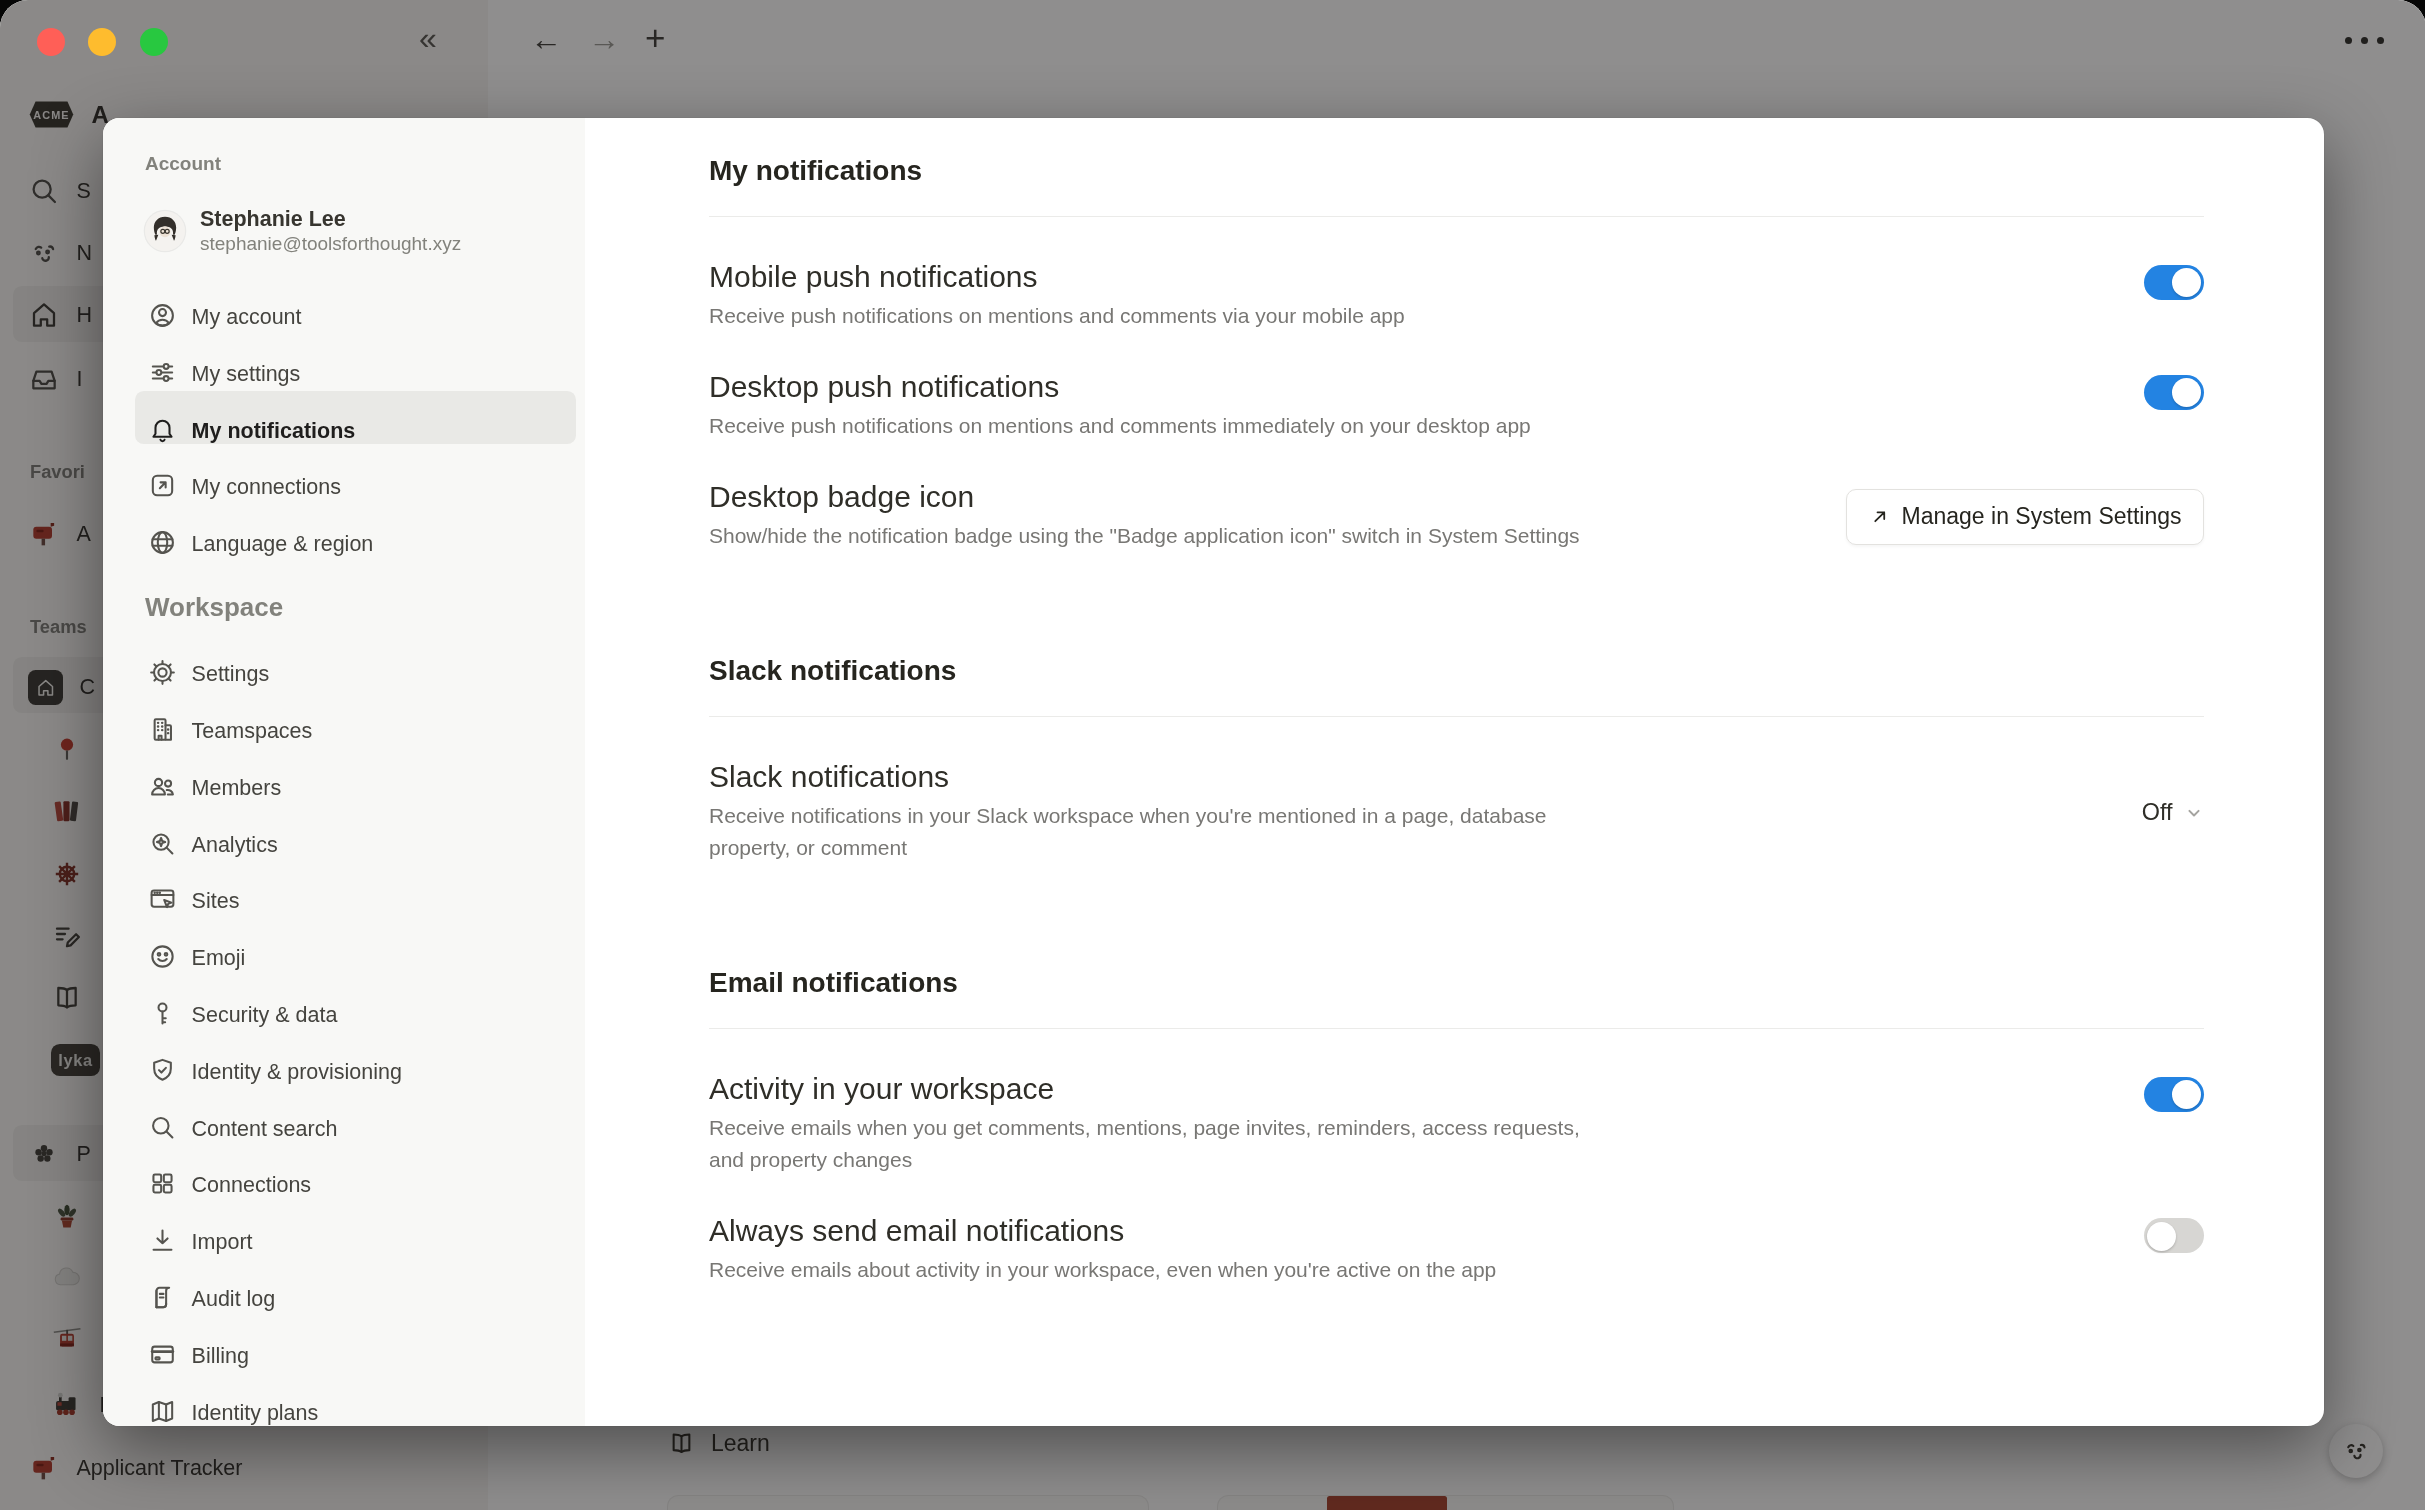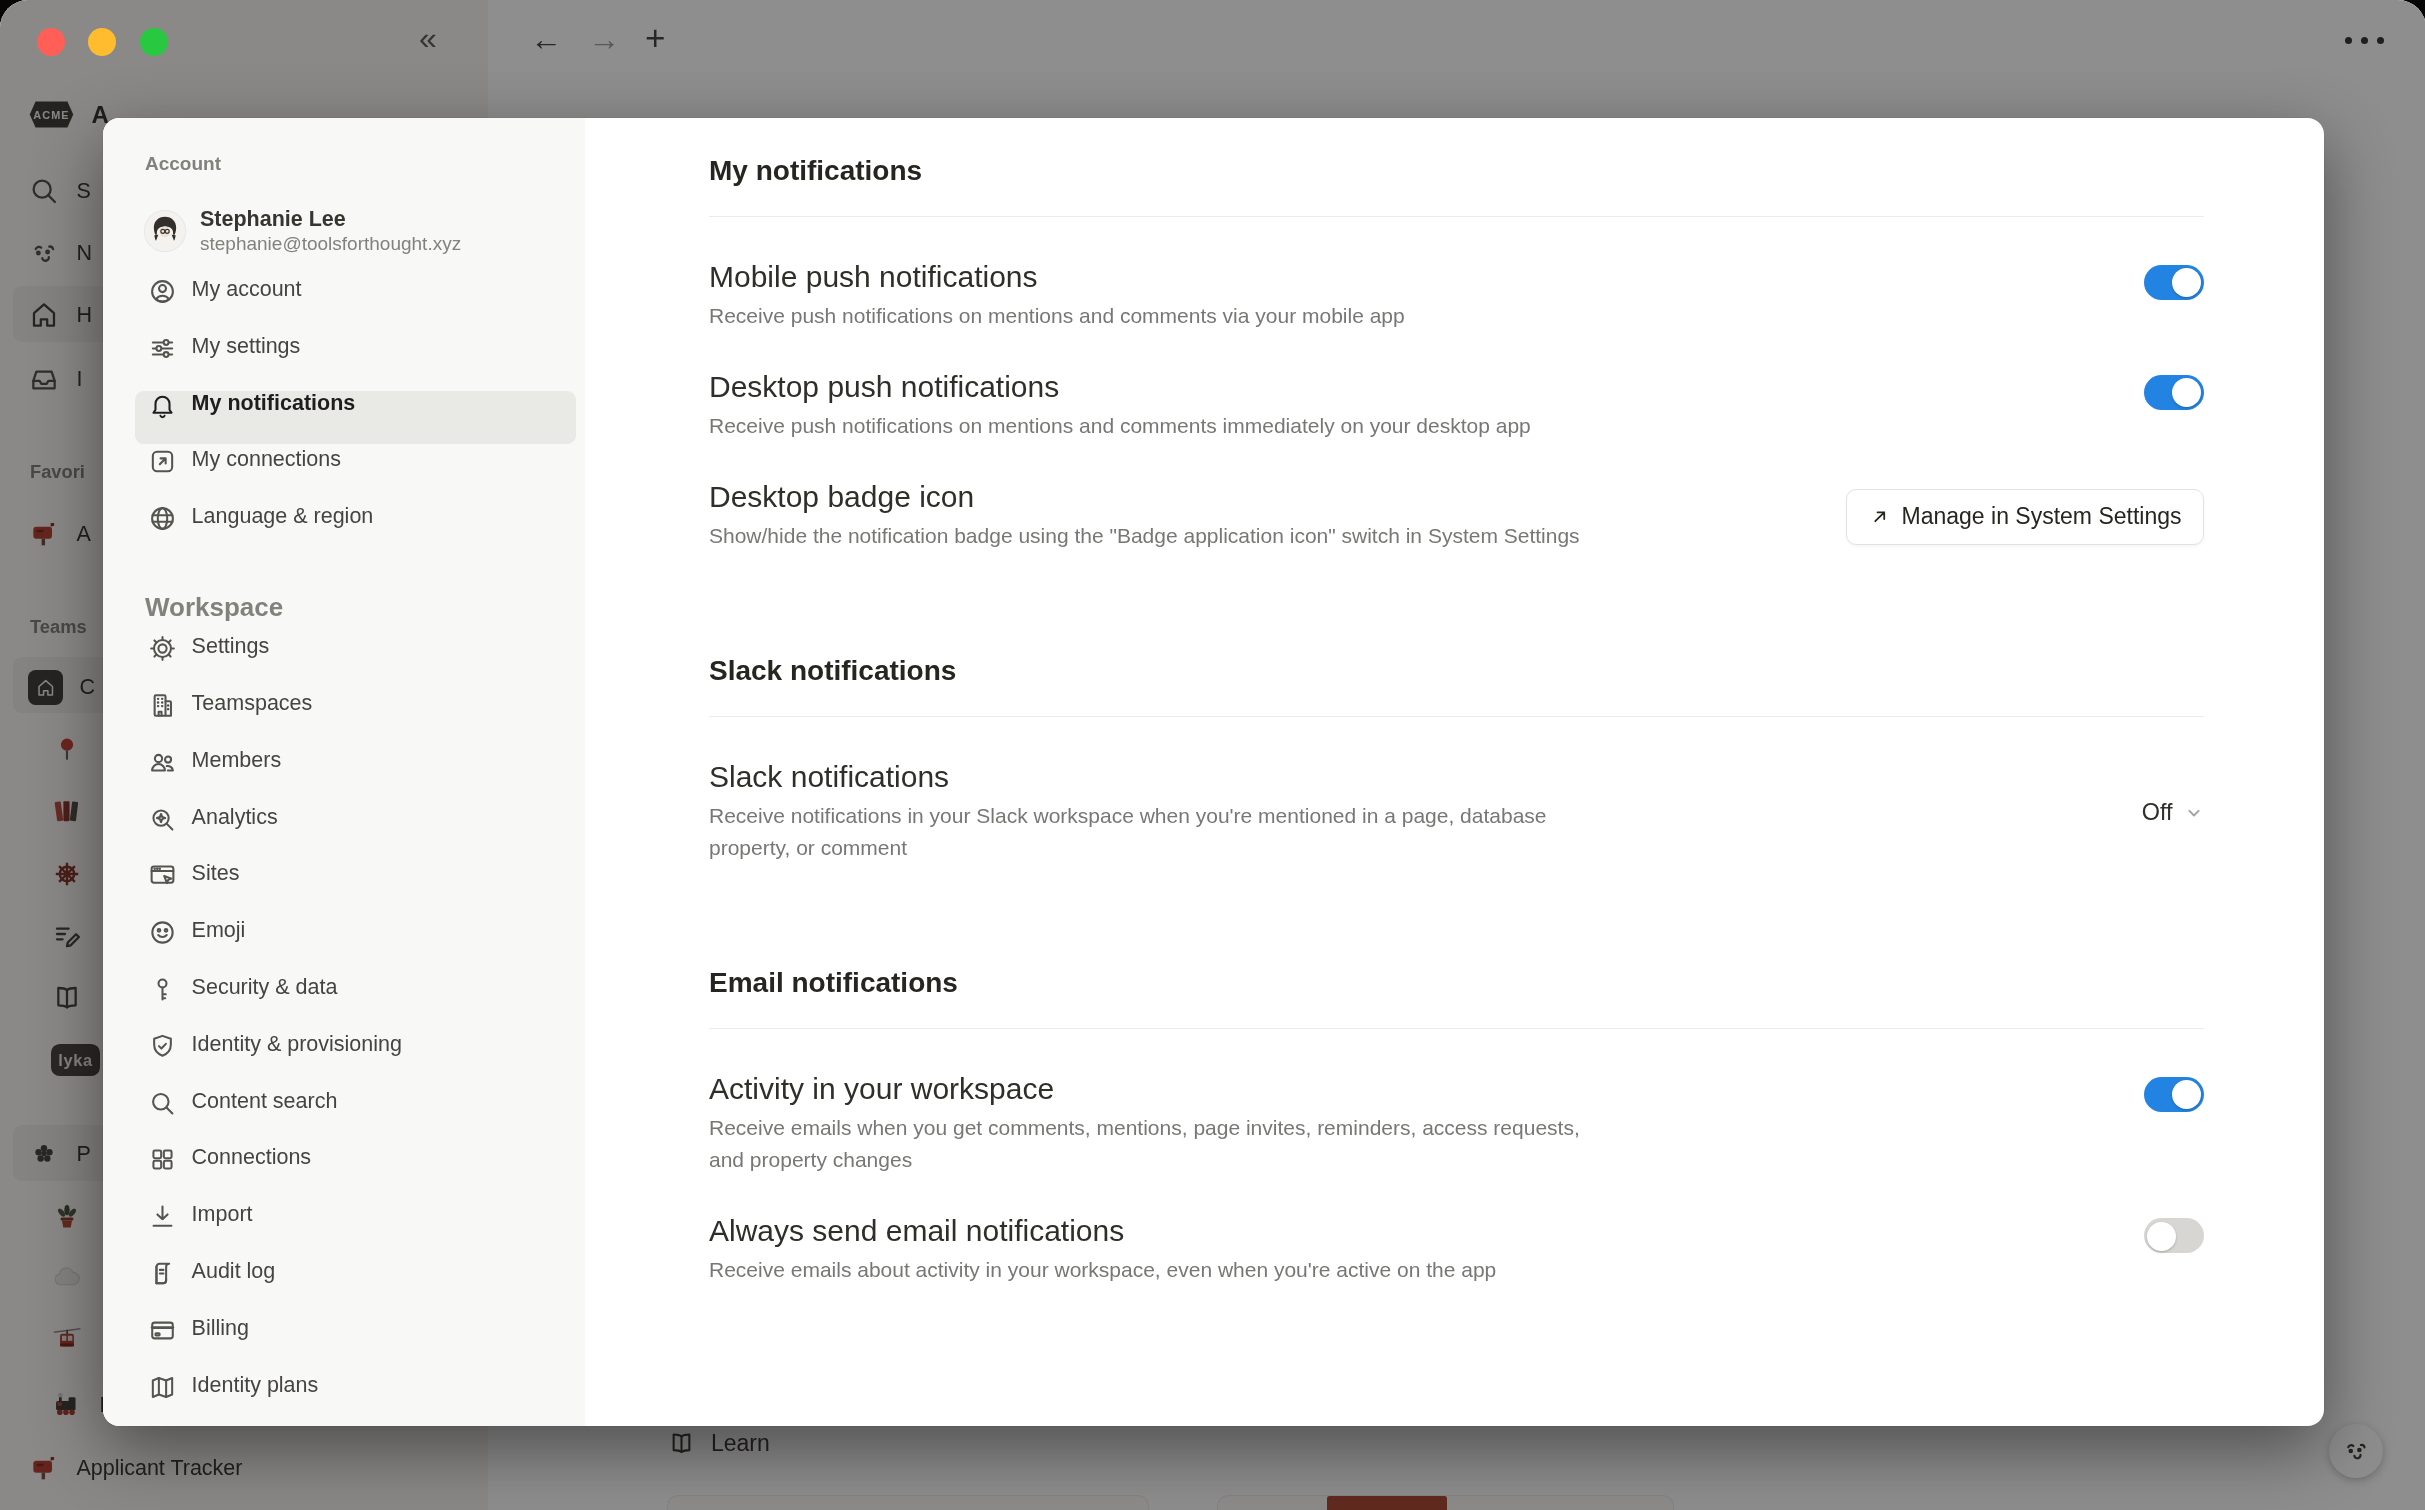--- a/index.html
+++ b/index.html
@@ -51,21 +51,21 @@
     border-radius:16.4px;box-shadow:0 0 0 0.6px rgba(0,0,0,.06),0 23px 69px rgba(0,0,0,.45);
     display:flex;overflow:hidden;z-index:40;margin-top:16px;}
   .mside{width:482px;flex:none;background:#f8f8f6;padding:34px 8.8px 0 32px;box-sizing:border-box;}
   .acct-label{font-size:19px;font-weight:600;color:#82827c;padding-left:10px;line-height:24px;}
   .user{display:flex;align-items:center;gap:15px;padding-left:10px;height:63px;margin-top:23px;margin-bottom:15px;}
   .avatar{width:40px;height:40px;border-radius:50%;flex:none;background:#f3f1ee;overflow:hidden;
     box-shadow:0 0 0 1.3px rgba(0,0,0,.06);}
   .avatar svg{width:100%;height:100%;display:block;}
   .uname{font-size:21.5px;font-weight:700;color:#37352f;line-height:26.5px;}
   .uemail{font-size:19px;color:#82827c;line-height:23px;}
-  .mitem{display:flex;align-items:flex-start;gap:15px;height:53px;margin-bottom:3.8px;border-radius:8.8px;
+  .mitem{display:flex;align-items:flex-end;gap:15px;height:53px;margin-bottom:3.8px;border-radius:8.8px;
     padding-left:12.6px;font-size:21.5px;font-weight:500;color:#45443f;cursor:default;}
   .mitem.sel{background:#e9e9e6;color:#1f1e1d;font-weight:700;}
   .mitem.sel .ic{stroke:#1f1e1d;}
   .ws-label{margin-top:38px;margin-bottom:15px;font-size:26px;font-weight:600;color:#82827c;
     padding-left:10px;line-height:24px;}
   .ic{width:29px;height:29px;flex:none;fill:none;stroke:#55544f;stroke-width:1.7;
     stroke-linecap:round;stroke-linejoin:round;}
 
   .mcontent{flex:1;padding:35px 120px 0 124px;box-sizing:border-box;}
   .ptitle{font-size:28px;font-weight:700;color:#26251f;line-height:35px;}

